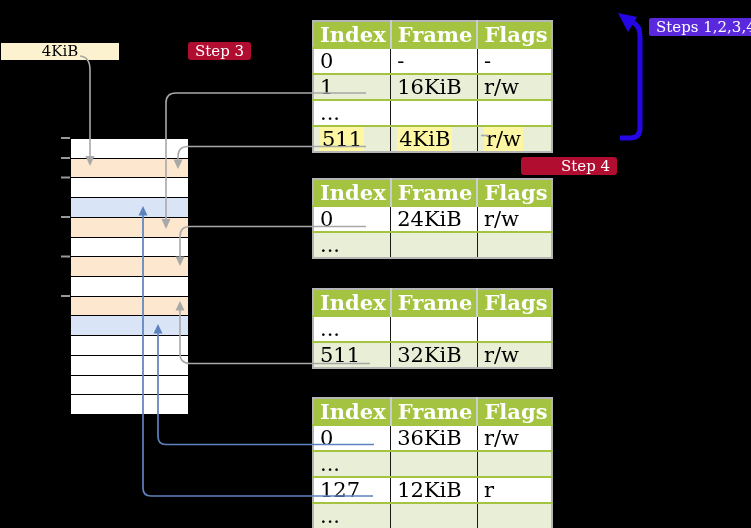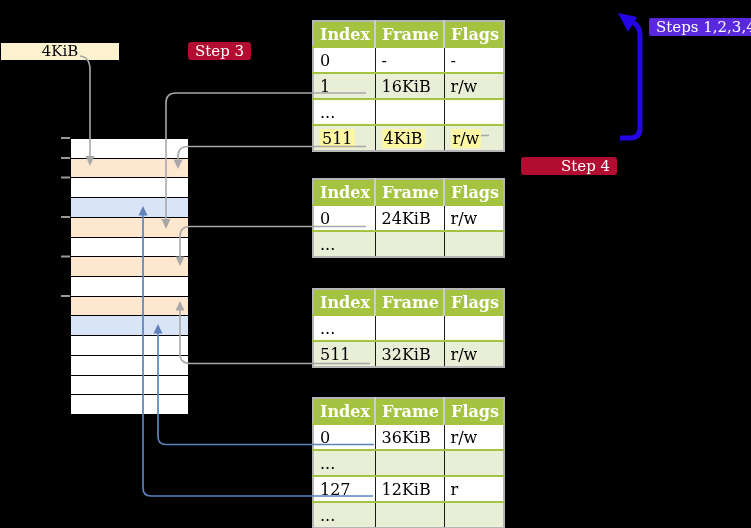--- a/index.html
+++ b/index.html
@@ -28,21 +28,21 @@
   .memory{
     position:absolute;left:70px;top:138px;width:119px;height:277px;
     display:flex;flex-direction:column;background:#fff;border:1.5px solid #000;
     box-sizing:border-box;
   }
   .mrow{flex:1;border-top:1.5px solid #000;}
   .mrow:first-child{border-top:none;}
   
   table.ptable{
     position:absolute;border-collapse:collapse;background:#fff;
-    border:2px solid #b5b5b5;font-size:16px;color:#000;table-layout:fixed;
+    border:2px solid #b5b5b5;font-size:21px;color:#000;table-layout:fixed;
   }
   .t1{left:312px;top:20px;}
   .t2{left:312px;top:178px;}
   .t3{left:312px;top:288px;}
   .t4{left:312px;top:397px;}
   table.ptable th{
     background:var(--table-header-green,#a4c441);color:#fff;font-weight:bold;
     text-align:left;height:26px;padding:0 4px 0 6px;box-sizing:border-box;
   }
   table.ptable th + th{border-left:2px solid #c8cfce;margin-left:12px;}

